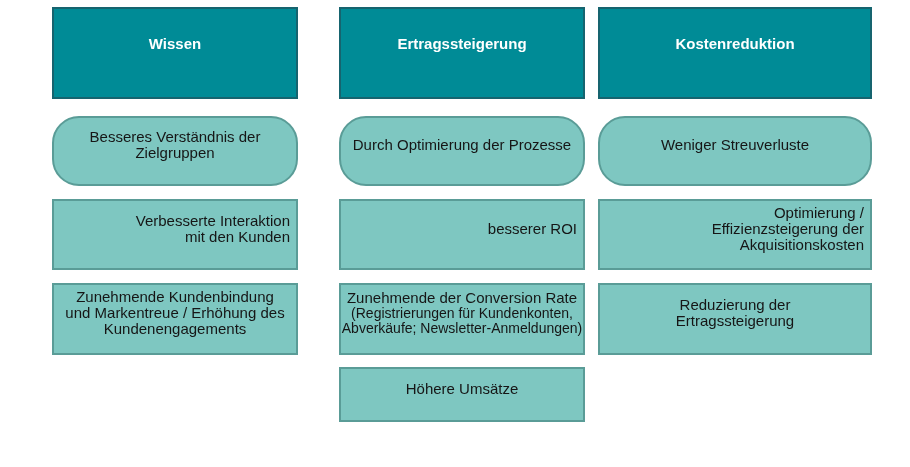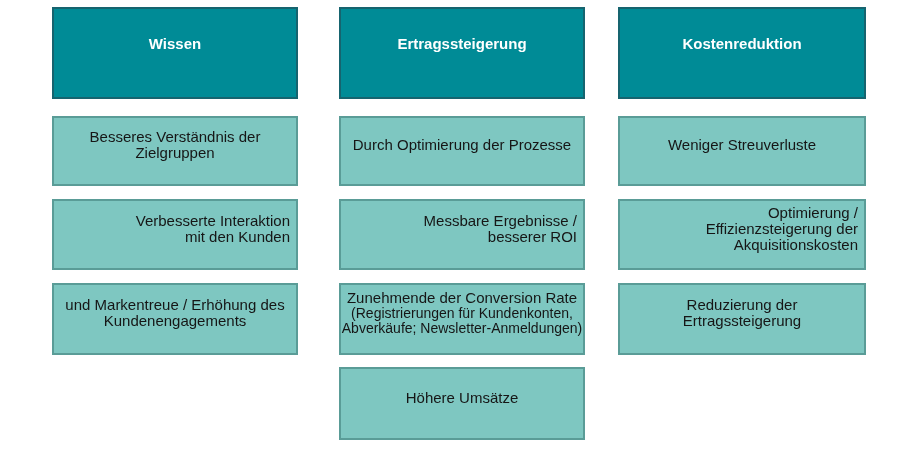--- a/index.html
+++ b/index.html
@@ -15,21 +15,21 @@
     font-family: "Liberation Sans", "DejaVu Sans", sans-serif;
     overflow: hidden;
   }
   .column {
     position: absolute;
     top: 0;
     height: 100%;
   }
   .col-0 { left: 52px;  width: 246px; }
   .col-1 { left: 339px; width: 246px; }
-  .col-2 { left: 618px; width: 248px; }
+  .col-2 { left: 598px; width: 248px; padding-left: 26px; }
 
   .hdr-box, .item-box {
     position: absolute;
     left: 0;
     right: 0;
     box-sizing: border-box;
     display: flex;
     flex-direction: column;
     align-items: center;
     justify-content: center;
@@ -47,24 +47,24 @@
     font-size: 15px;
     font-weight: bold;
     line-height: 18px;
   }
   .item-box {
     background: var(--box-fill, #7EC7C1);
     border: 2px solid var(--box-border, #5A9C97);
     padding: 0 6px 12px 6px;
     color: var(--box-text, #161616);
   }
-  .row-0 { top: 116px; height: 70px; }
+  .row-0 { top: 116px; height: 70px; border-radius: 27px; }
   .row-1 { top: 199px; height: 71px; align-items: flex-end; }
   .row-2 { top: 283px; height: 72px; }
-  .row-3 { top: 367px; height: 73px; }
+  .row-3 { top: 367px; height: 55px; }
 
   .line {
     display: block;
     font-size: 15px;
     line-height: 16px;
     white-space: nowrap;
   }
   .line.small {
     font-size: 14px;
     line-height: 15px;
@@ -80,33 +80,33 @@
       </div>
       <div class="item-box row-0">
         <span class="line">Besseres Verständnis der</span>
         <span class="line">Zielgruppen</span>
       </div>
       <div class="item-box row-1">
         <span class="line">Verbesserte Interaktion</span>
         <span class="line">mit den Kunden</span>
       </div>
       <div class="item-box row-2">
+        <span class="line">Zunehmende Kundenbindung</span>
         <span class="line">und Markentreue / Erhöhung des</span>
         <span class="line">Kundenengagements</span>
       </div>
     </div>
     <div class="column col-1">
       <div class="hdr-box">
         <span class="hdr-text">Ertragssteigerung</span>
       </div>
       <div class="item-box row-0">
         <span class="line">Durch Optimierung der Prozesse</span>
       </div>
       <div class="item-box row-1">
-        <span class="line">Messbare Ergebnisse /</span>
         <span class="line">besserer ROI</span>
       </div>
       <div class="item-box row-2">
         <span class="line">Zunehmende der Conversion Rate</span>
         <span class="line small">(Registrierungen für Kundenkonten,</span>
         <span class="line small">Abverkäufe; Newsletter-Anmeldungen)</span>
       </div>
       <div class="item-box row-3">
         <span class="line">Höhere Umsätze</span>
       </div>

